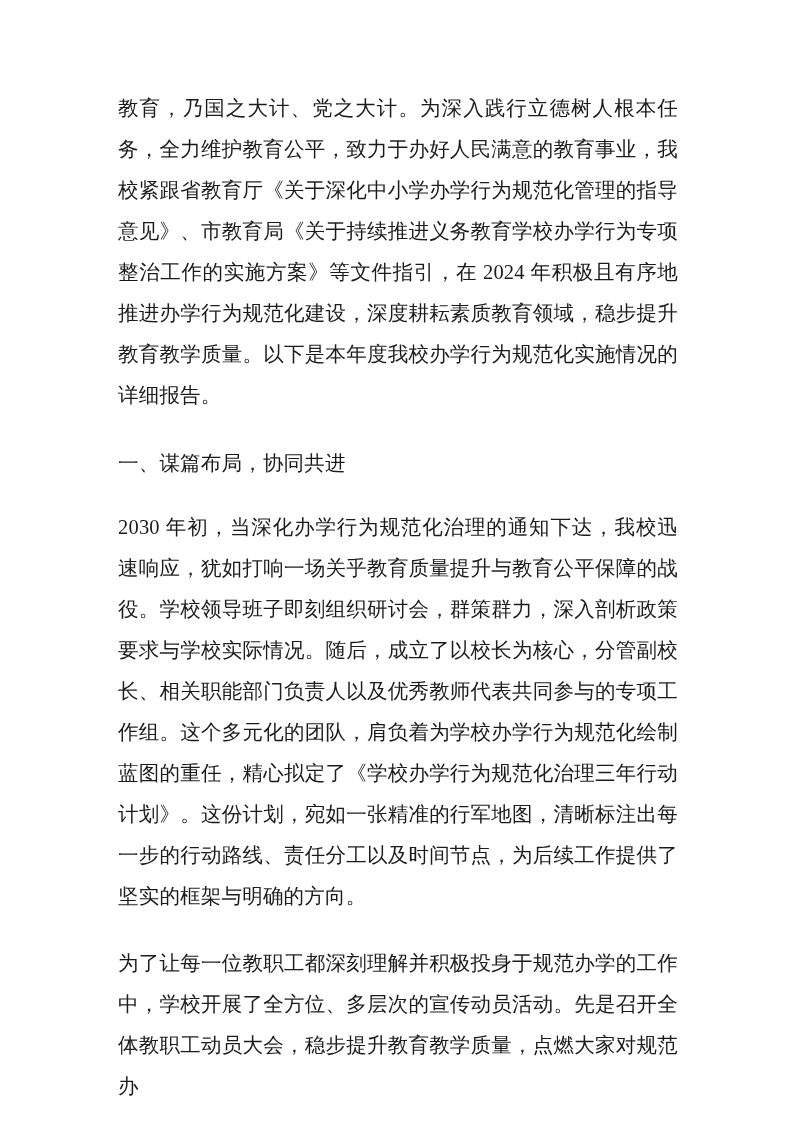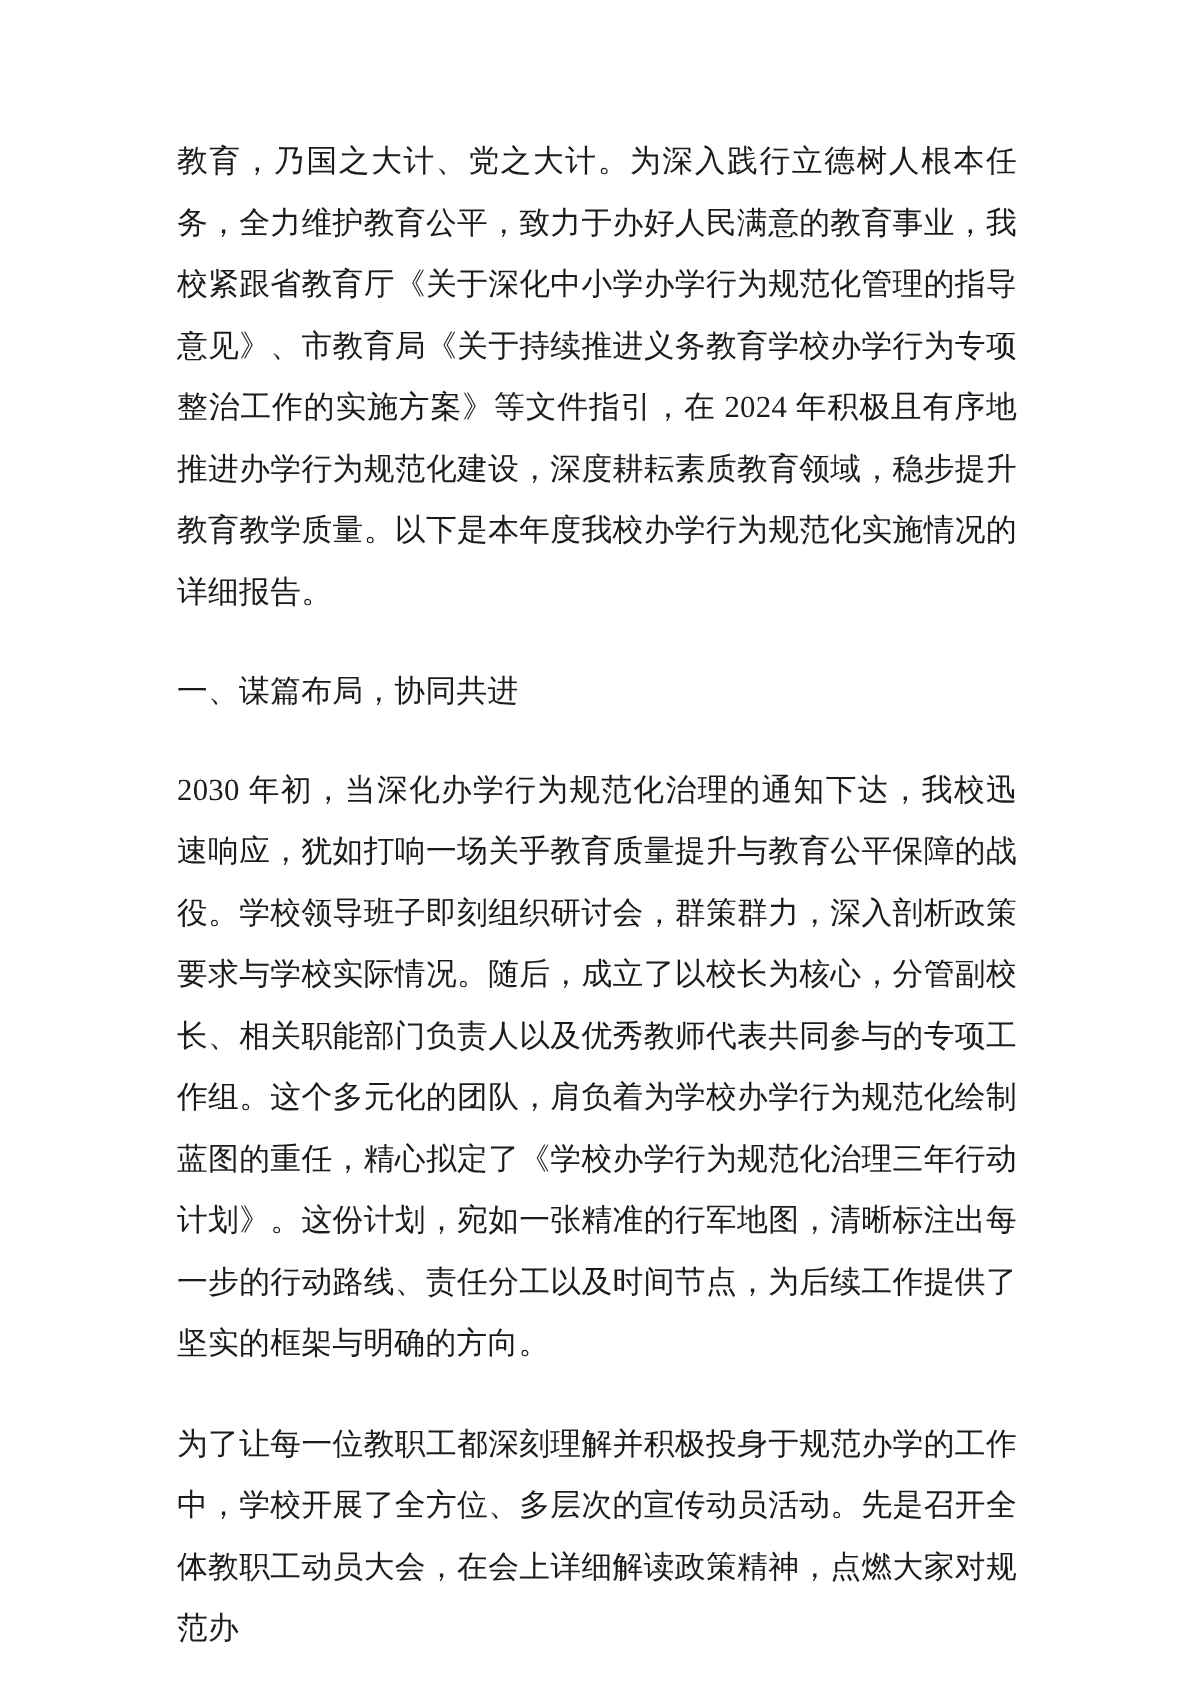--- a/index.html
+++ b/index.html
@@ -26,33 +26,33 @@
     font-family: "Liberation Serif", "DejaVu Serif", serif;
     font-size: 20.5px;
     line-height: 41px;
     color: #1b1b1b;
     text-align: justify;
     text-justify: inter-ideograph;
     letter-spacing: 0.2px;
   }
   p.heading {
     margin: 0 0 24px 0;
-    font-family: Liberation Mono, monospace;
+    font-family: Liberation Sans, sans-serif;
     font-size: 20.5px;
     line-height: 41px;
     color: #1b1b1b;
     letter-spacing: 0.2px;
   }
   p.para:last-child {
     margin-bottom: 0;
   }
 </style>
 </head>
 <body>
 
 <div class="page">
   <div class="content">
     <p class="para">教育，乃国之大计、党之大计。为深入践行立德树人根本任务，全力维护教育公平，致力于办好人民满意的教育事业，我校紧跟省教育厅《关于深化中小学办学行为规范化管理的指导意见》、市教育局《关于持续推进义务教育学校办学行为专项整治工作的实施方案》等文件指引，在 2024 年积极且有序地推进办学行为规范化建设，深度耕耘素质教育领域，稳步提升教育教学质量。以下是本年度我校办学行为规范化实施情况的详细报告。</p>
     <p class="heading">一、谋篇布局，协同共进</p>
     <p class="para">2030 年初，当深化办学行为规范化治理的通知下达，我校迅速响应，犹如打响一场关乎教育质量提升与教育公平保障的战役。学校领导班子即刻组织研讨会，群策群力，深入剖析政策要求与学校实际情况。随后，成立了以校长为核心，分管副校长、相关职能部门负责人以及优秀教师代表共同参与的专项工作组。这个多元化的团队，肩负着为学校办学行为规范化绘制蓝图的重任，精心拟定了《学校办学行为规范化治理三年行动计划》。这份计划，宛如一张精准的行军地图，清晰标注出每一步的行动路线、责任分工以及时间节点，为后续工作提供了坚实的框架与明确的方向。</p>
-    <p class="para">为了让每一位教职工都深刻理解并积极投身于规范办学的工作中，学校开展了全方位、多层次的宣传动员活动。先是召开全体教职工动员大会，在会上详细解读政策精神，点燃大家对规范办</p>
+    <p class="para">为了让每一位教职工都深刻理解并积极投身于规范办学的工作中，学校开展了全方位、多层次的宣传动员活动。先是召开全体教职工动员大会，稳步提升教育教学质量，点燃大家对规范办</p>
   </div>
 </div>
 
 </body></html>

